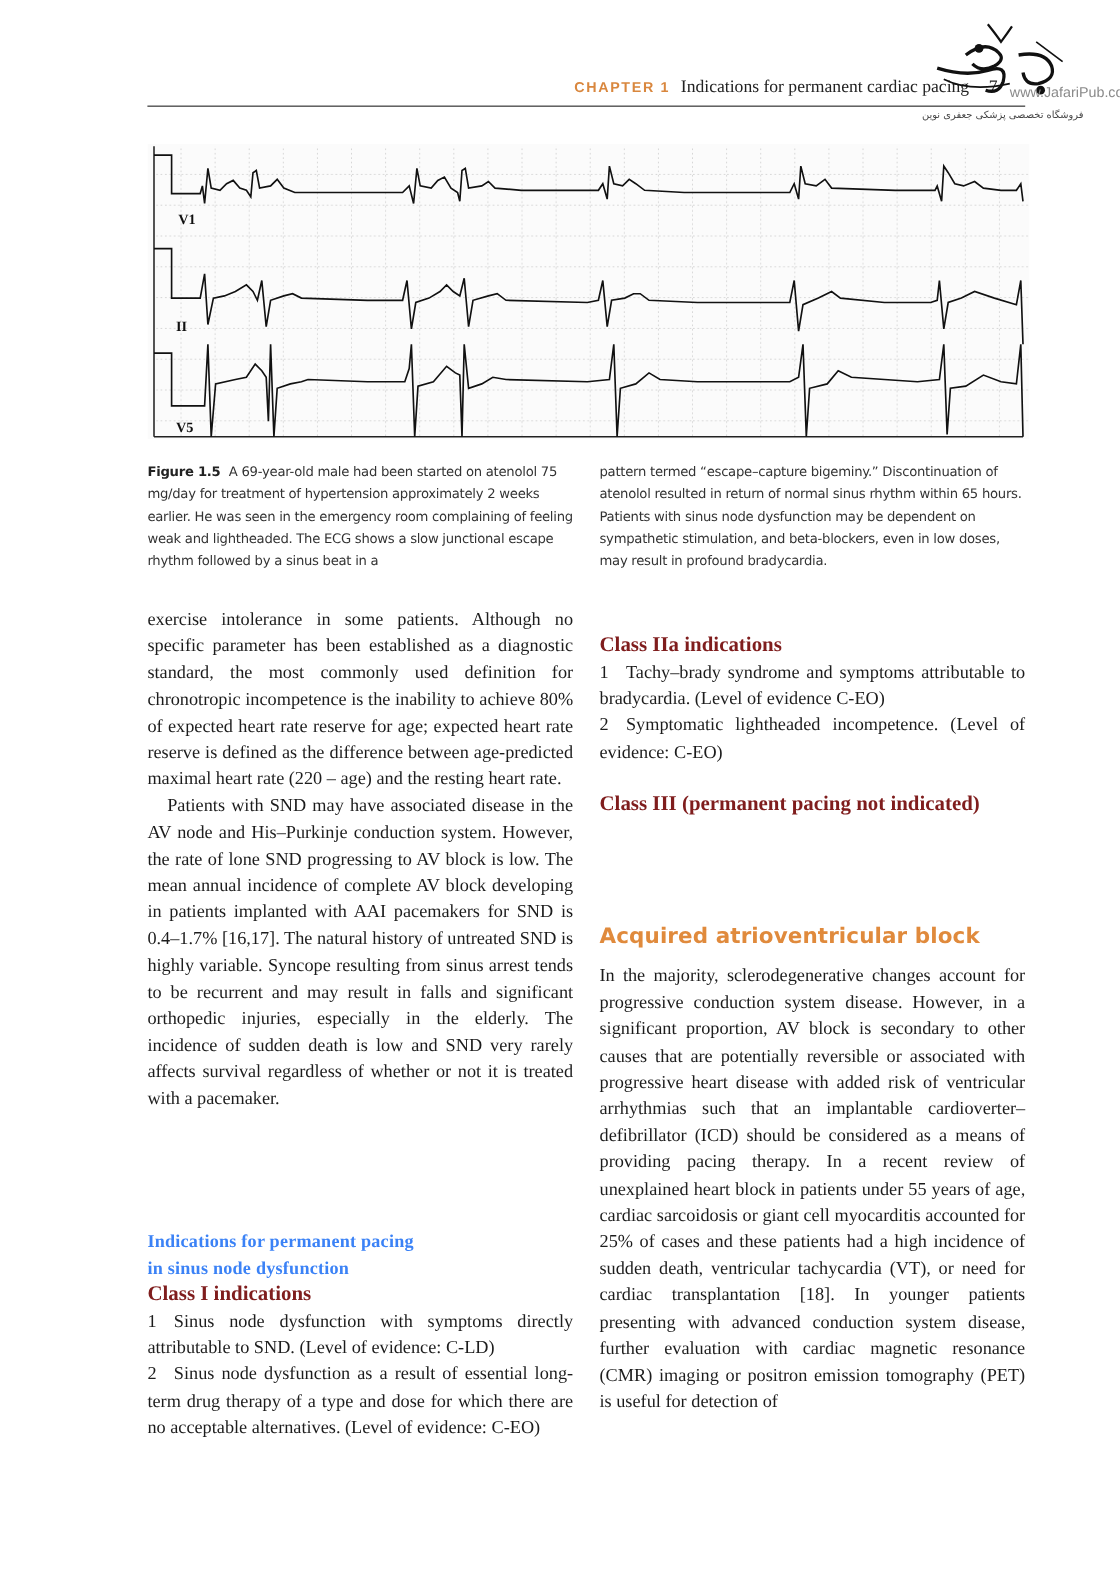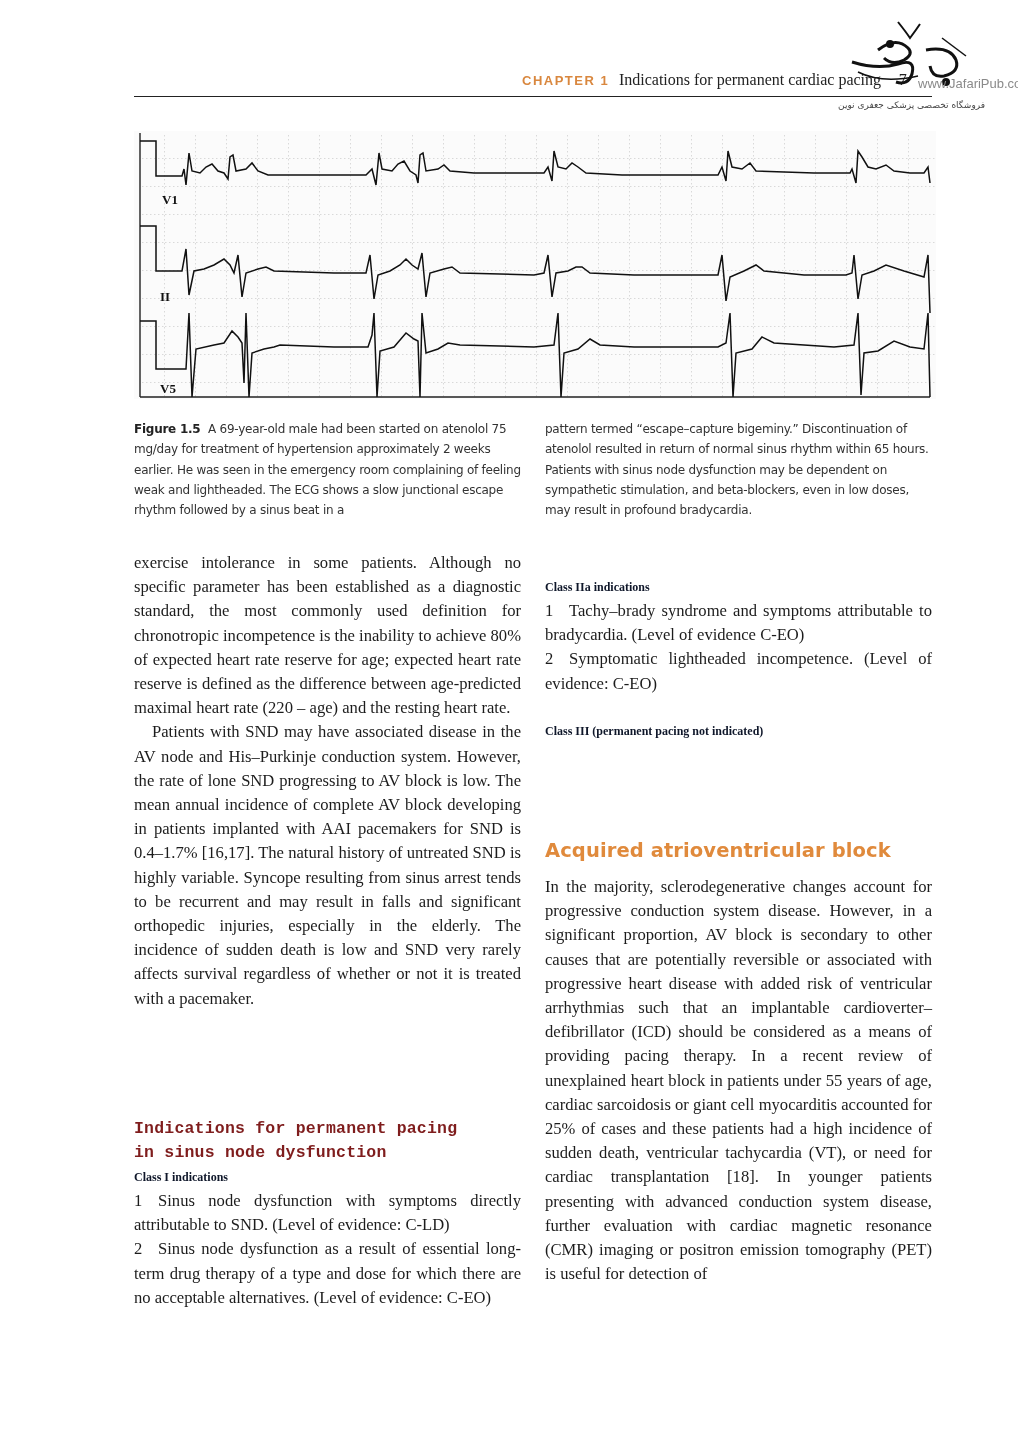--- a/index.html
+++ b/index.html
@@ -23,22 +23,22 @@
   .caption.right { left: 545px; }
   .caption .fig-label { font-weight: bold; color: #222; margin-right: 4px; }
 
   .body-text { font-family: "Liberation Serif", serif; font-size: 16.6px; line-height: 24.2px; color: #1c1c1c; text-align: justify; }
   .col { position: absolute; width: 387px; }
   .col.left { left: 134px; }
   .col.right { left: 545px; }
   .body-text p { margin: 0; }
   .body-text p.indent { text-indent: 18px; }
 
-  .sect-head { font-family: Liberation Mono, monospace; font-weight: bold; font-size: 16.5px; line-height: 24px; color: #7f1d1d; letter-spacing: 0.2px; }
-  .class-head { font-family: "Liberation Serif", serif; font-weight: bold; font-size: 12px; line-height: 24px; color: #0f172a; }
+  .sect-head { font-family: Liberation Serif, serif; font-weight: bold; font-size: 16.5px; line-height: 24px; color: #3b82f6; letter-spacing: 0.2px; }
+  .class-head { font-family: "Liberation Serif", serif; font-weight: bold; font-size: 19px; line-height: 24px; color: #7f1d1d; }
   .orange-head { font-family: "DejaVu Sans", sans-serif; font-weight: bold; font-size: 19.5px; line-height: 28px; color: #e08a3c; letter-spacing: 0.1px; }
   .num { display: inline-block; width: 24px; }
 </style>
 </head>
 <body>
 
 <div class="page">
 
   <div class="running-head">
     <span class="chap">CHAPTER 1</span>

